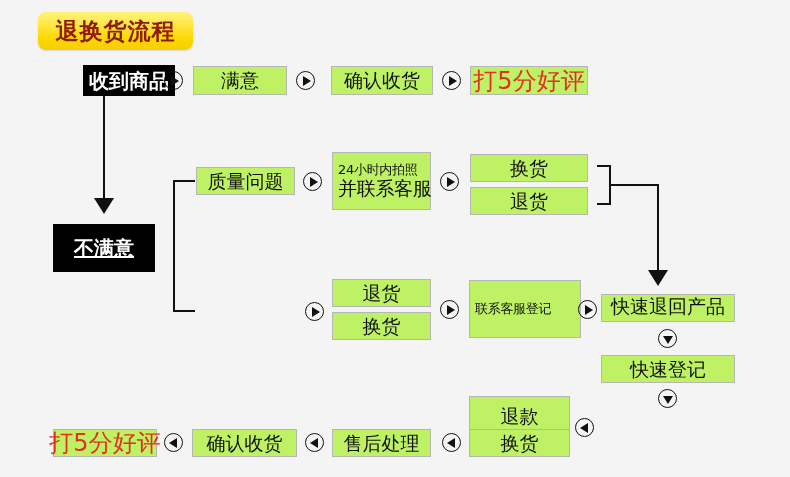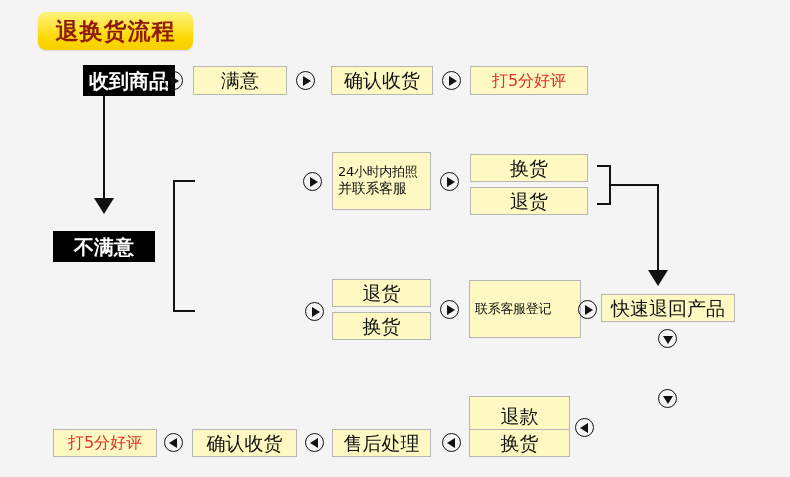--- a/index.html
+++ b/index.html
@@ -26,37 +26,37 @@
     font-weight:bold;
     letter-spacing:1px;
     line-height:1;
   }
 
   
   .node{
     position:absolute;
     box-sizing:border-box;
     display:flex;align-items:center;justify-content:center;
-    background:#fef9c3;
+    background:#bef264;
     border:1px solid #b6b6b6;
     color:#111;
     font-size:19px;
     line-height:1;
     white-space:nowrap;
   }
   .node.dark{
     background:#000;border:none;color:#fff;font-weight:bold;font-size:20px;
   }
-  .node.redtext{color:#e03124;font-size:16px;}
+  .node.redtext{color:#e03124;font-size:24px;}
   .node.two-line{
     flex-direction:column;justify-content:center;align-items:flex-start;
     padding-left:5px;
   }
   .node .l-small{font-size:13px;line-height:1.15;letter-spacing:-.3px;}
-  .node .l-big{font-size:14px;line-height:1.15;letter-spacing:-.3px;}
+  .node .l-big{font-size:19px;line-height:1.15;letter-spacing:-.3px;}
 
   
   .arrow-circ{
     position:absolute;width:19px;height:19px;
     border:1.4px solid #111;border-radius:50%;
     box-sizing:border-box;
     display:flex;align-items:center;justify-content:center;
   }
   .arrow-circ i{display:block;width:0;height:0;}
   .arrow-circ.right i{border-top:5px solid transparent;border-bottom:5px solid transparent;border-left:8px solid #111;margin-left:2px;}
@@ -99,24 +99,25 @@
 
   <div class="arrow-circ right" style="left:442px;top:71px;">
       <i></i>
     </div>
 
   <div class="node redtext" style="left:470px;top:66px;width:118px;height:29px;">打5分好评</div>
 
   <div class="ln v" style="left:103px;top:96px;height:104px;"></div>
   <div class="tri-down" style="left:94px;top:198px;"></div>
 
-  <div class="node dark" style="left:53px;top:231px;width:102px;height:31px;">不满意</div>
+  <div class="node dark" style="left:53px;top:224px;width:102px;height:48px;text-decoration:underline;">不满意</div>
 
   <div class="brk" style="left:173px;top:180px;width:22px;height:132px;border-right:none;border-color:#111;border-width:2px;"></div>
 
+  <div class="node" style="left:196px;top:167px;width:99px;height:28px;">质量问题</div>
 
   <div class="arrow-circ right" style="left:303px;top:172px;">
       <i></i>
     </div>
 
   <div class="node two-line" style="left:332px;top:152px;width:99px;height:58px;">
     <span class="l-small">24小时内拍照</span>
     <span class="l-big">并联系客服</span>
   </div>
 
@@ -145,26 +146,27 @@
     </div>
 
   <div class="node two-line" style="left:469px;top:280px;width:112px;height:58px;">
     <span class="l-small">联系客服登记</span>
   </div>
 
   <div class="arrow-circ right" style="left:578px;top:300px;">
       <i></i>
     </div>
 
-  <div class="node" style="left:601px;top:294px;width:134px;height:28px;">快速退回产品</div>
+  <div class="node" style="left:601px;top:294px;width:134px;height:28px;font-family:Liberation Mono, monospace;">快速退回产品</div>
 
   <div class="arrow-circ down" style="left:658px;top:329px;">
       <i></i>
     </div>
 
+  <div class="node" style="left:601px;top:355px;width:134px;height:28px;">快速登记</div>
 
   <div class="arrow-circ down" style="left:658px;top:389px;">
       <i></i>
     </div>
 
 
   <div class="arrow-circ left" style="left:575px;top:418px;">
       <i></i>
     </div>
 

